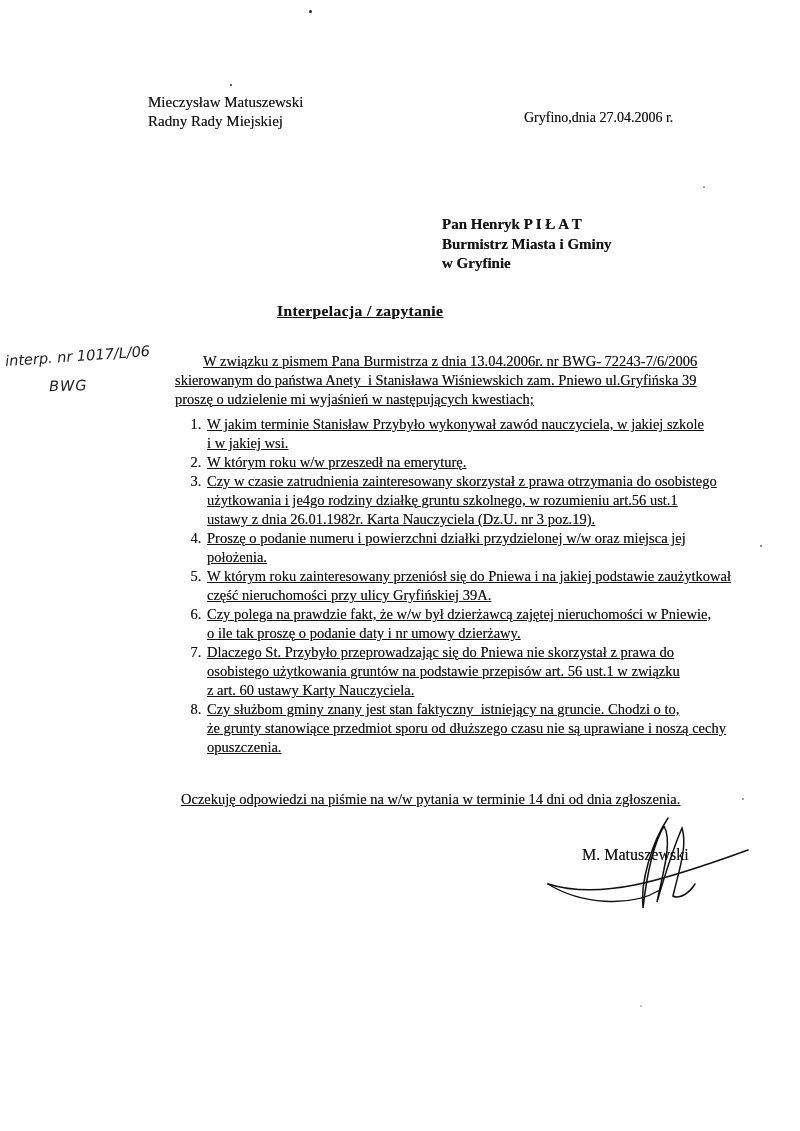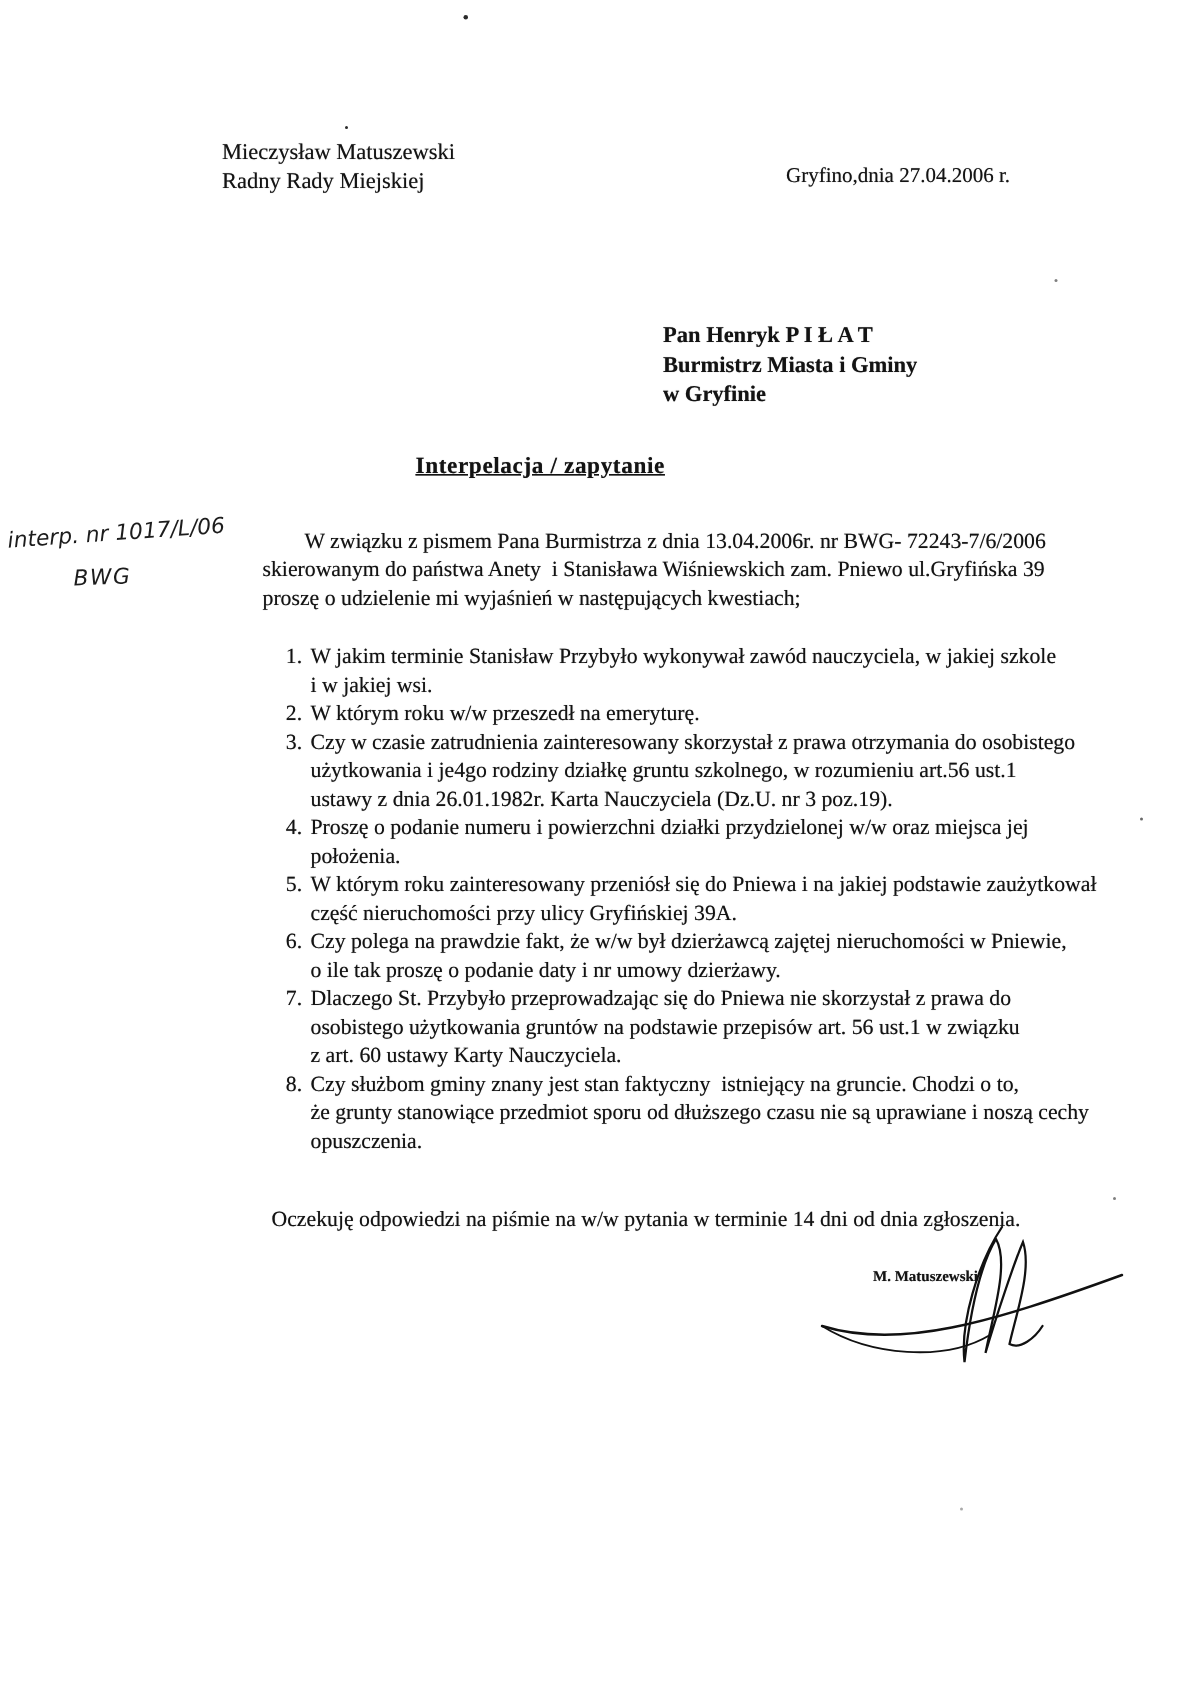--- a/index.html
+++ b/index.html
@@ -39,30 +39,30 @@
     font-style: italic;
     font-size: 14.5px;
     color: #1c1c1c;
     transform: rotate(-4deg);
     white-space: nowrap;
   }
   .margin-note .note-line2 { display: block; margin: 14px 0 0 42px; transform: rotate(2deg); letter-spacing: 1px; }
 
   .content {
     position: absolute; left: 175px; top: 352px; width: 600px;
-    font-size: 14.5px; line-height: 19px;
+    font-size: 14.5px; line-height: 19px; text-decoration: underline;
   }
   .pre { white-space: pre-wrap; }
   .intro { margin: 0; text-indent: 28px; }
-  ol.questions { margin: 20px 0 0 0; padding: 0 0 0 30px; }
+  ol.questions { margin: 6px 0 0 0; padding: 0 0 0 30px; }
   ol.questions li { margin: 0; padding-left: 2px; }
   .closing { margin: 33px 0 0 6px; }
 
   .signature-block { position: absolute; left: 540px; top: 812px; width: 220px; height: 100px; }
-  .signature-name { position: absolute; left: 42px; top: 34px; font-size: 10px; font-weight: bold; }
+  .signature-name { position: absolute; left: 42px; top: 34px; font-size: 16px; font-weight: normal; }
   .signature-scribble { position: absolute; left: 0; top: 0; }
 
   .speck { position: absolute; background: #2a2a2a; border-radius: 50%; }
 </style>
 </head>
 <body>
 
 <div class="page">
 
   <div class="sender-block scan-text">

